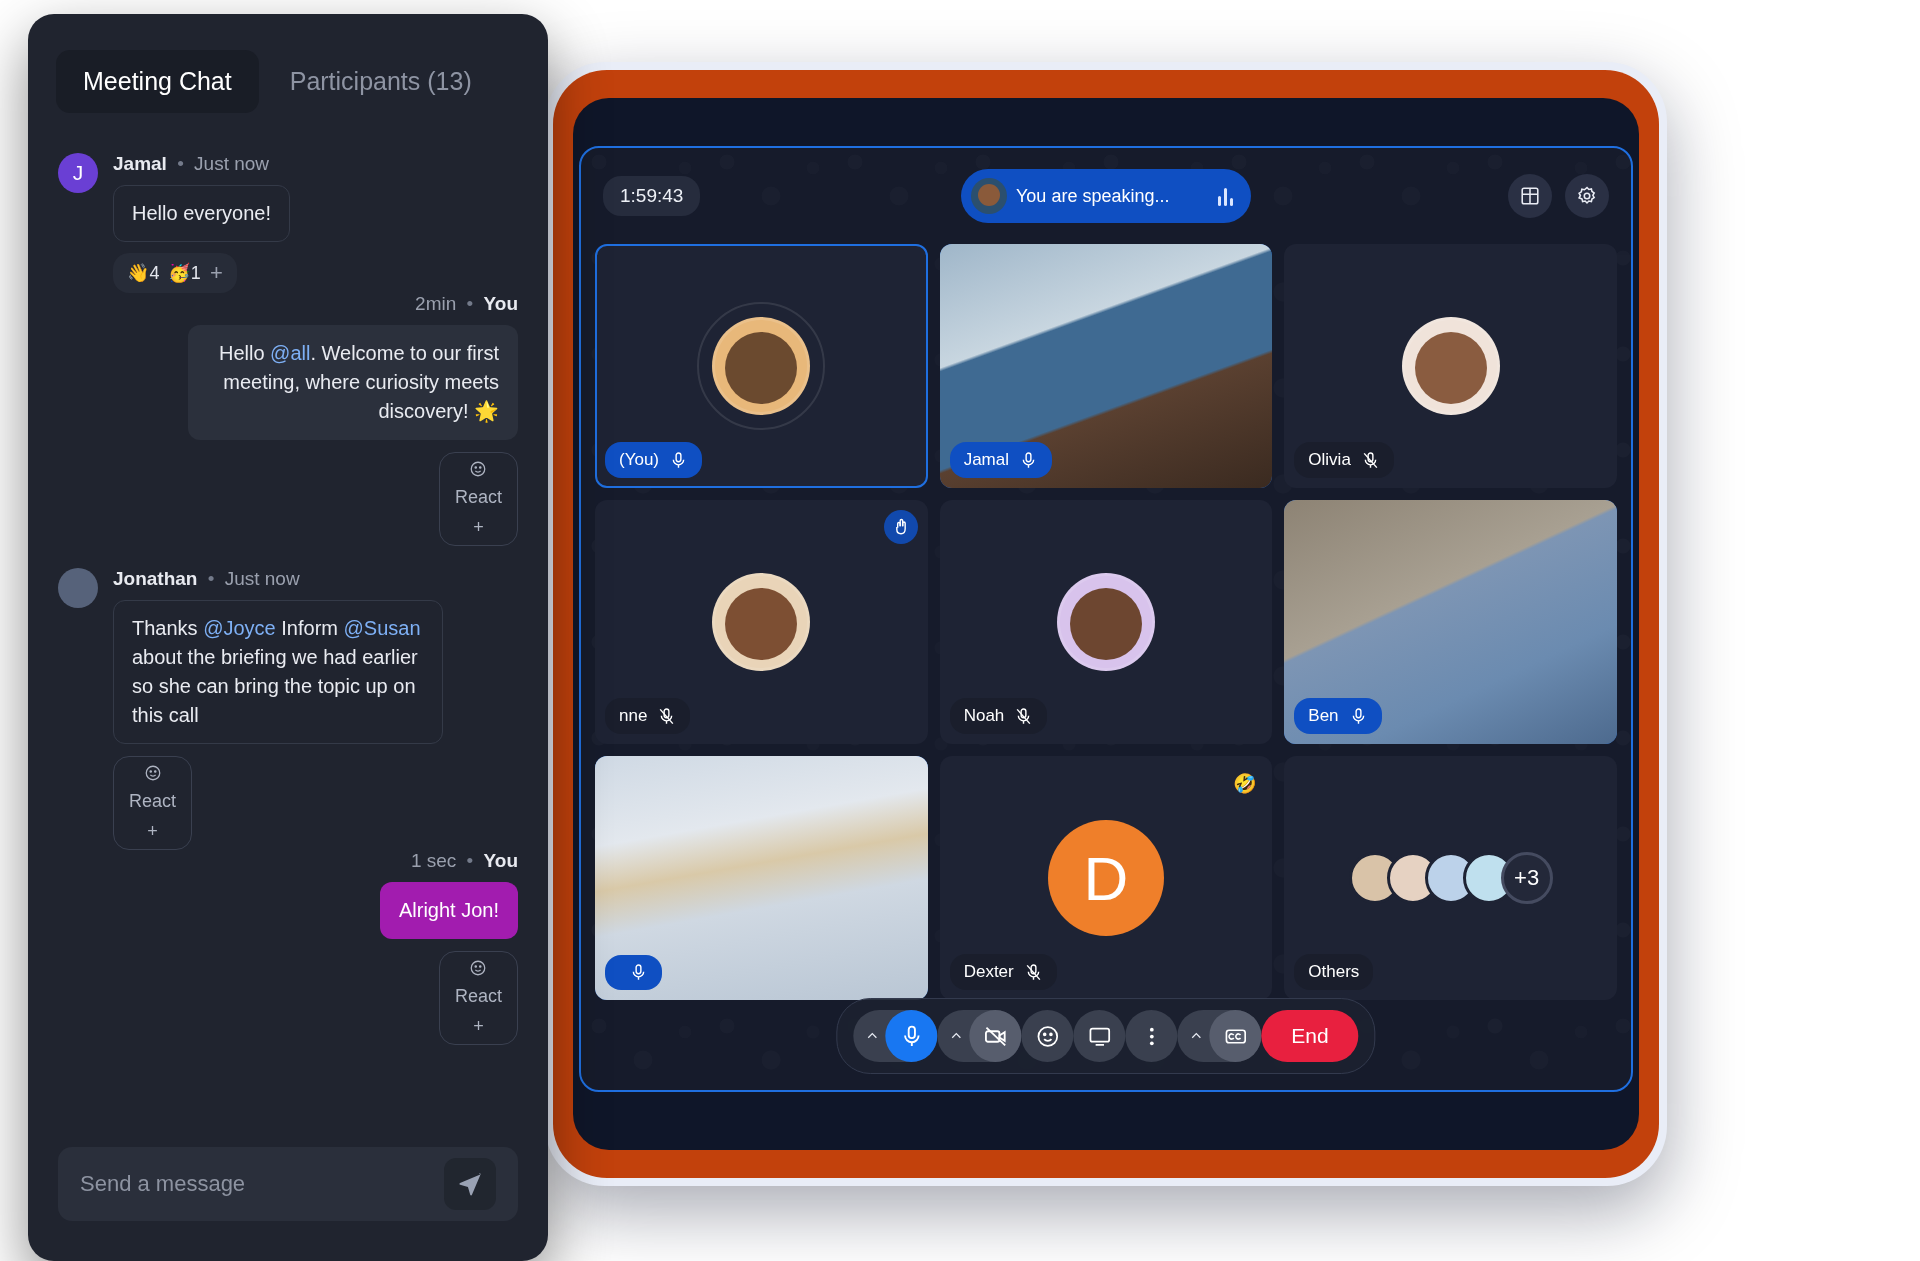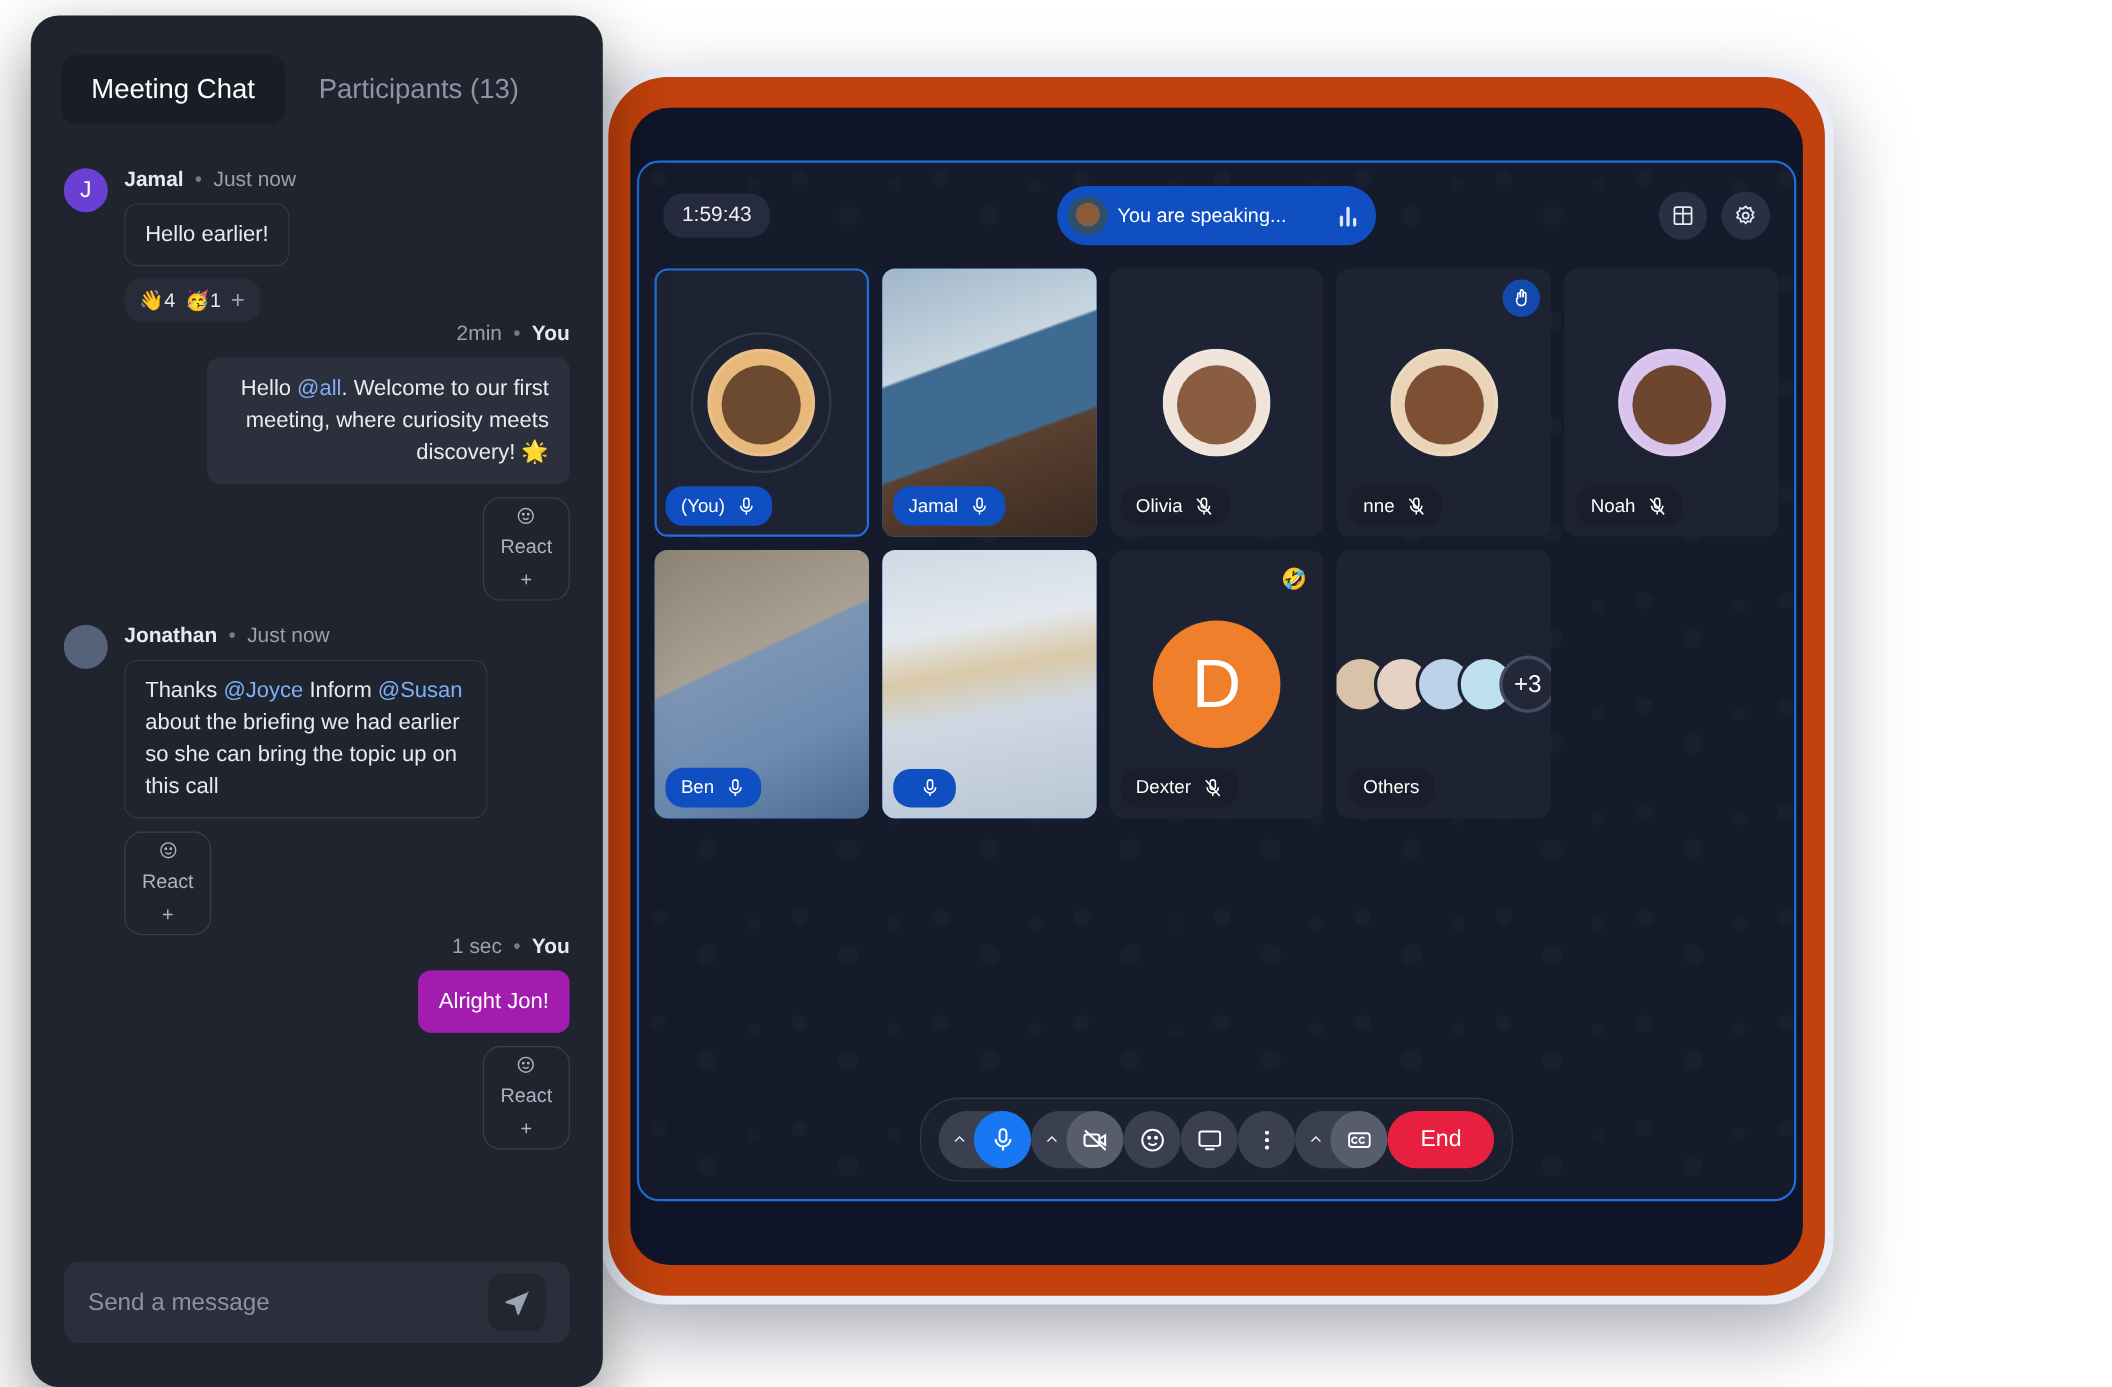--- a/index.html
+++ b/index.html
@@ -85,21 +85,21 @@
     width: 44px; height: 44px; border-radius: 50%;
     background: #2a3044; display: flex; align-items: center; justify-content: center;
     border: none; cursor: pointer;
   }
   .round-btn svg { width: 22px; height: 22px; }
 
   
   .grid {
     position: absolute; left: 8px; top: 96px; right: 8px; bottom: 90px;
     display: grid;
-    grid-template-columns: repeat(5, 1fr);
+    grid-template-columns: repeat(3, 1fr);
     grid-template-rows: repeat(3, 1fr);
     gap: 12px; padding: 0 6px;
     z-index: 4;
   }
   .tile {
     position: relative; border-radius: 12px; overflow: hidden;
     background: #1e2334;
     display: flex; align-items: center; justify-content: center;
   }
   .tile.active { outline: 2px solid #1f6fe0; outline-offset: -2px; }
@@ -522,21 +522,21 @@
       <div class="msg-row">
         <div class="msg-av" style="background:#6a3fd4">
           <span>J</span>
         </div>
         <div class="msg-col">
           <div class="msg-head">
             <strong>Jamal</strong>
             <span class="dot">•</span>
             <span class="time">Just now</span>
           </div>
-          <div class="bubble">Hello earlier!</div>
+          <div class="bubble">Hello everyone!</div>
           <div>
             <span class="reactions">
               <span><span>👋</span><span>4</span></span>
               <span><span>🥳</span><span>1</span></span>
               <span class="plus">+</span>
             </span>
           </div>
         </div>
       </div>
 

